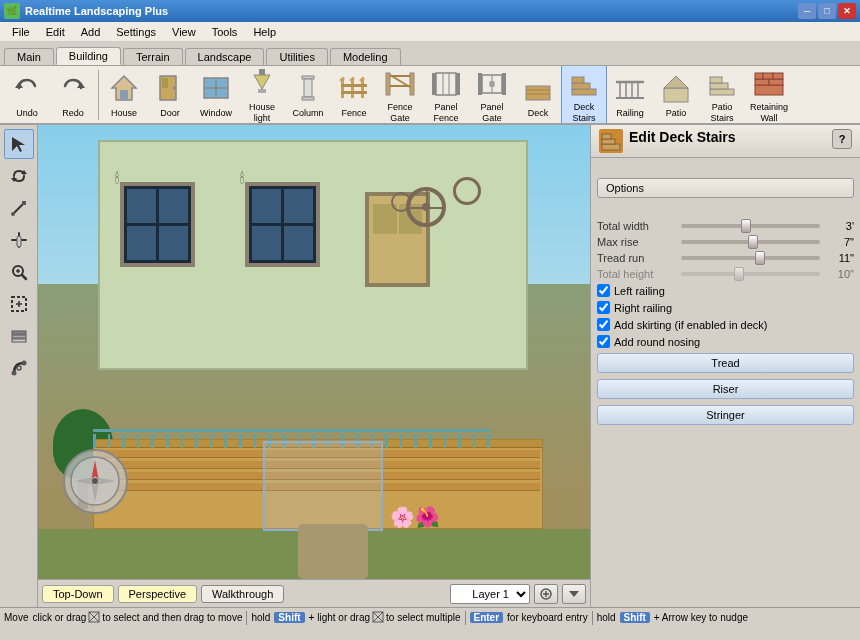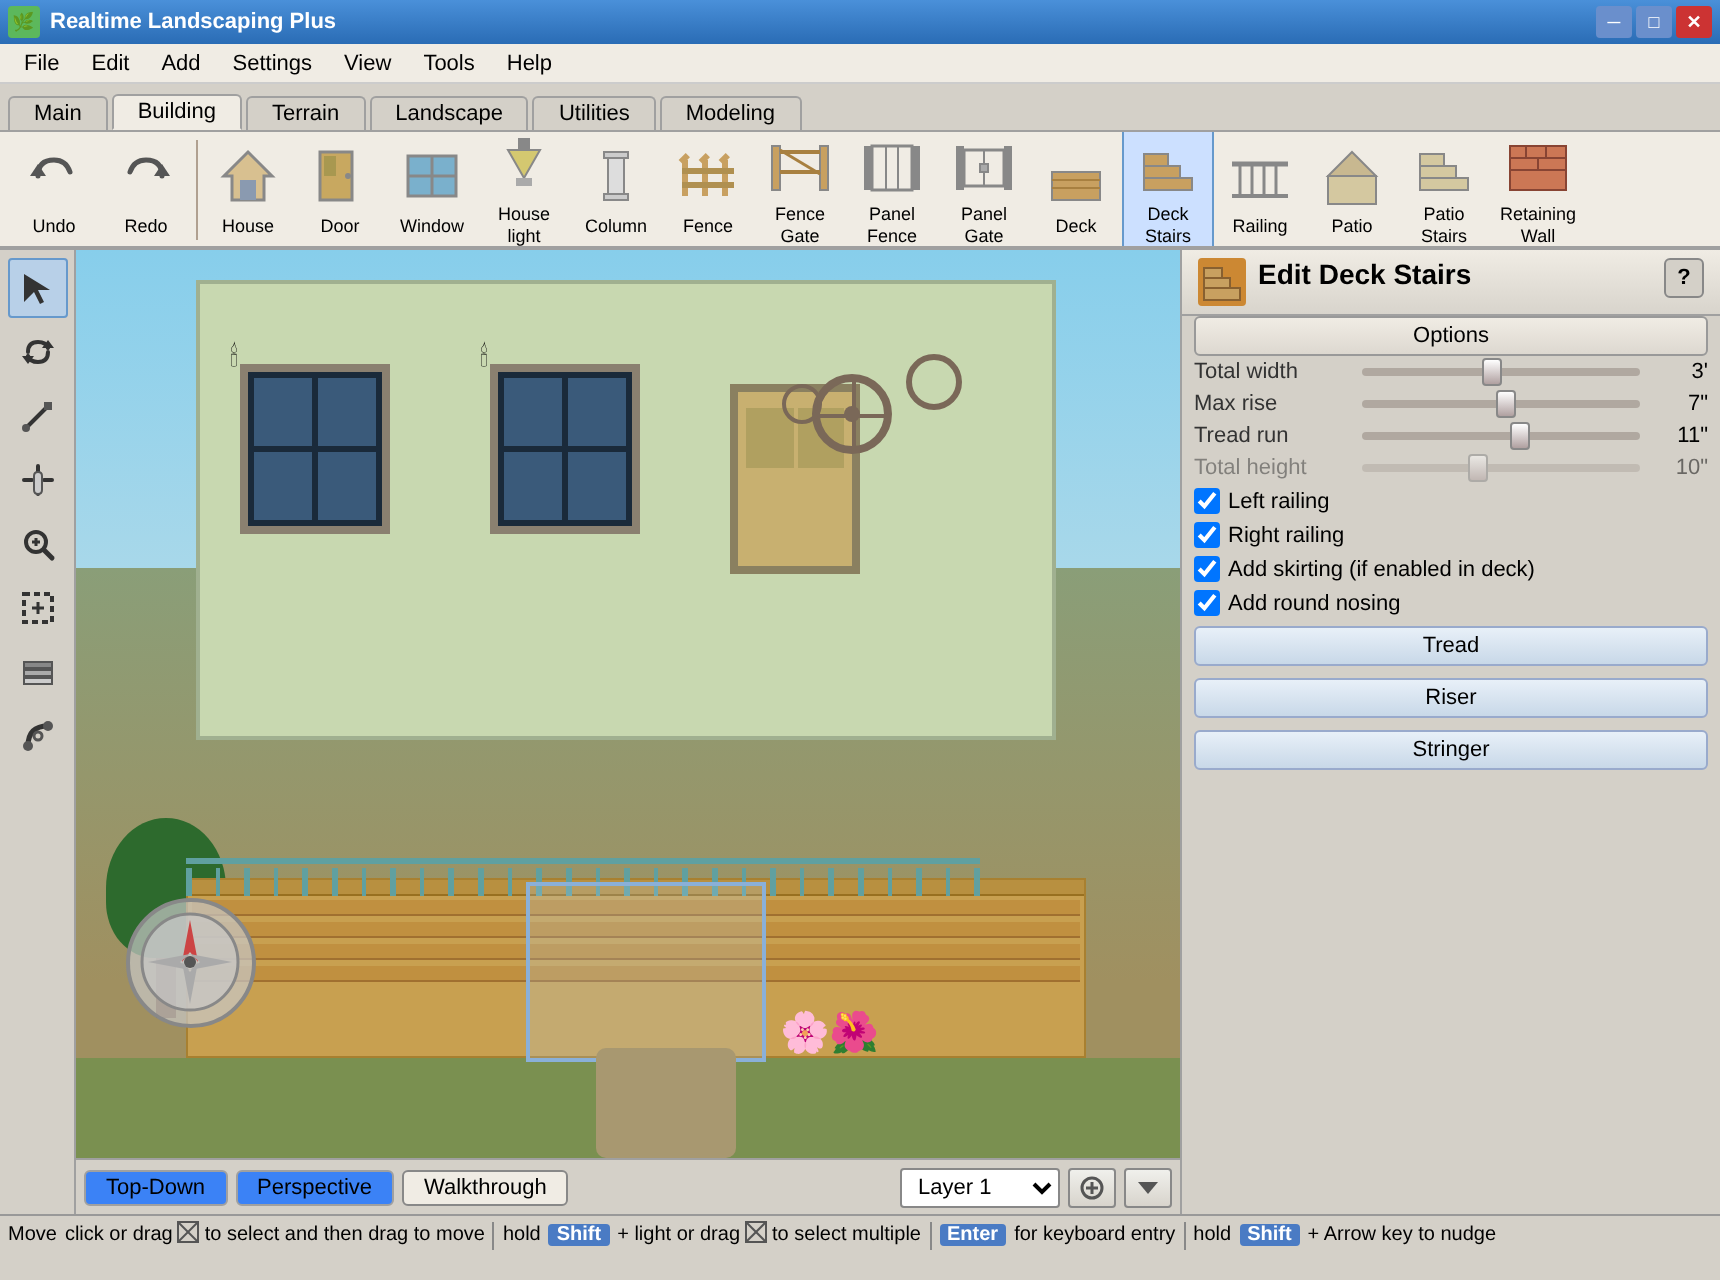--- a/index.html
+++ b/index.html
@@ -46,39 +46,39 @@
     
     #scene { width: 100%; height: calc(100% - 28px); background: linear-gradient(to bottom, #87CEEB 0%, #87CEEB 40%, #8B9E6E 40%); position: relative; overflow: hidden; }
 
     
     #right-panel { width: 270px; background: #d4d0c8; border-left: 1px solid #a0a0a0; display: flex; flex-direction: column; }
     .panel-header { background: linear-gradient(to bottom, #f0ece4, #d8d4cc); padding: 4px 8px; border-bottom: 1px solid #a0a0a0; display: flex; gap: 6px; }
     .panel-icon { width: 24px; height: 24px; background: #cc8833; border-radius: 2px; display: flex; align-items: center; justify-content: center; font-size: 14px; }
     .panel-title { font-size: 14px; font-weight: bold; flex: 1; }
     .help-btn { width: 20px; height: 20px; background: #d4d0c8; border: 1px solid #888; border-radius: 3px; display: flex; align-items: center; justify-content: center; cursor: pointer; font-size: 11px; font-weight: bold; }
 
-    .options-btn { margin: 0 6px; background: linear-gradient(to bottom, #f0ece4, #ddd8d0); border: 1px solid #999; border-radius: 3px; padding: 3px 8px; text-align: center; cursor: pointer; font-size: 11px; }
+    .options-btn { margin: 20px 6px; background: linear-gradient(to bottom, #f0ece4, #ddd8d0); border: 1px solid #999; border-radius: 3px; padding: 3px 8px; text-align: left; cursor: pointer; font-size: 11px; }
 
     .form-row { display: flex; align-items: center; padding: 2px 6px; gap: 4px; }
     .form-label { width: 80px; font-size: 11px; color: #333; }
     .slider-track { flex: 1; height: 4px; background: #b0a8a0; border-radius: 2px; position: relative; }
     .slider-thumb { width: 10px; height: 14px; background: linear-gradient(to bottom, #ffffff, #b0a0a0); border: 1px solid #888; border-radius: 2px; position: absolute; top: -5px; left: 50%; cursor: pointer; }
     .form-value { width: 30px; font-size: 11px; text-align: right; }
 
     .checkbox-row { display: flex; align-items: center; padding: 2px 6px; gap: 4px; }
     .checkbox-row input[type=checkbox] { margin: 0; }
     .checkbox-row label { font-size: 11px; }
 
     .section-btn { margin: 3px 6px; background: linear-gradient(to bottom, #e8f0f8, #c8d8e8); border: 1px solid #99aacc; border-radius: 3px; padding: 3px 8px; text-align: center; cursor: pointer; font-size: 11px; }
 
     
     #canvas-bottom { height: 28px; background: #d4d0c8; border-top: 1px solid #a0a0a0; display: flex; align-items: center; padding: 0 4px; gap: 4px; }
-    .view-tab { padding: 2px 10px; border: 1px solid #a0a0a0; border-radius: 3px; background: #3b82f6; cursor: pointer; font-size: 11px; }
+    .view-tab { padding: 2px 10px; border: 1px solid #a0a0a0; border-radius: 3px; background: #fef9c3; cursor: pointer; font-size: 11px; }
     .view-tab.active { background: #f0ece4; border-color: #888; }
-    .layer-select { margin-left: auto; padding: 2px 4px; font-size: 11px; border: 1px solid #888; background: white; border-radius: 2px; width: 80px; }
+    .layer-select { margin-left: auto; padding: 2px 4px; font-size: 11px; border: 1px solid #888; background: white; border-radius: 2px; width: 80px; text-align: right; }
     .nav-btn { width: 24px; height: 20px; background: linear-gradient(to bottom, #f0f0ec, #d8d4cc); border: 1px solid #888; border-radius: 2px; display: flex; align-items: center; justify-content: center; cursor: pointer; font-size: 11px; }
 
     
     #statusbar { height: 20px; background: #d4d0c8; border-top: 1px solid #999; display: flex; align-items: center; padding: 0 4px; font-size: 10px; overflow: hidden; }
     .status-key { background: #4a7bc4; color: white; padding: 0px 4px; border-radius: 2px; font-size: 10px; font-weight: bold; }
     .status-sep { width: 1px; height: 14px; background: #888; margin: 0 4px; }
 
     
     .sky { position: absolute; top: 0; left: 0; right: 0; height: 35%; background: linear-gradient(to bottom, #87ceeb, #a8d8ea); }
 

